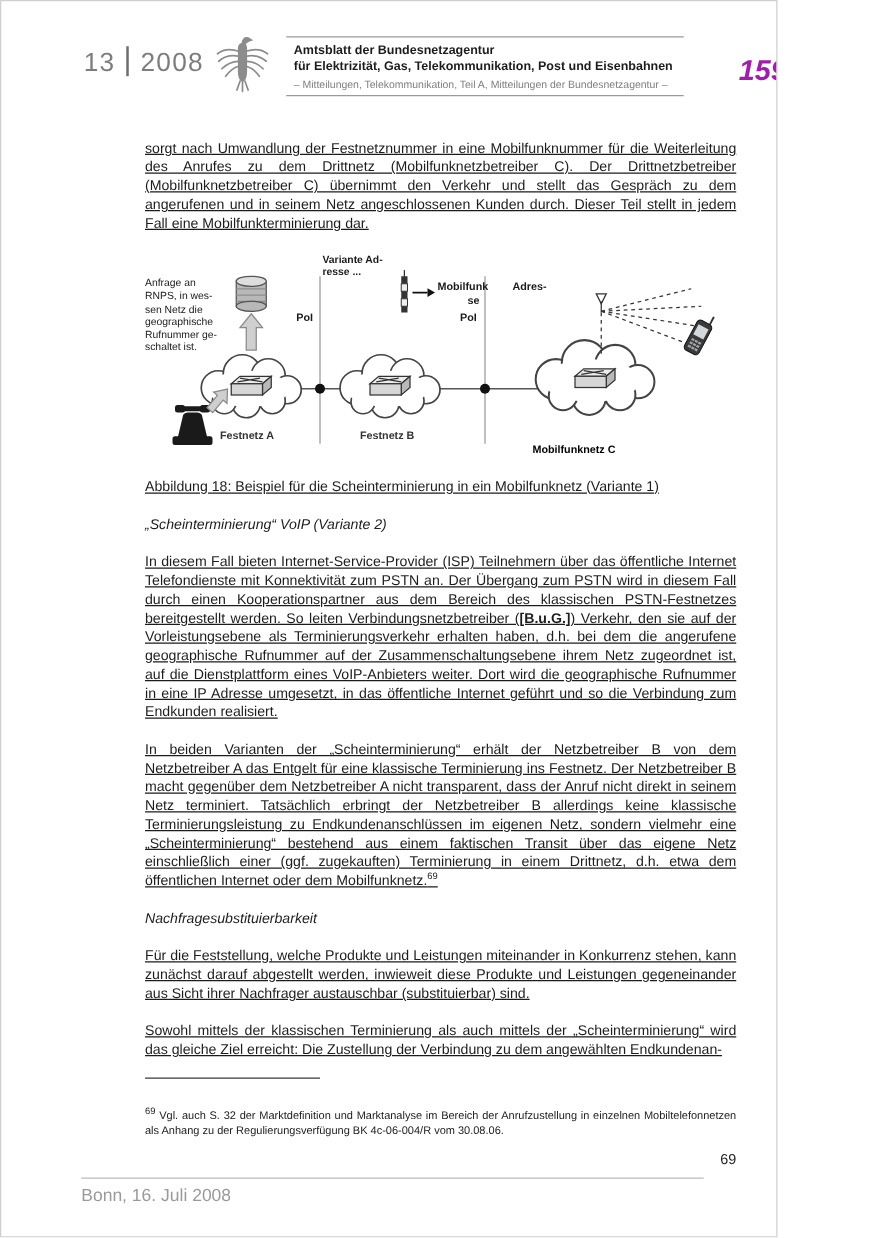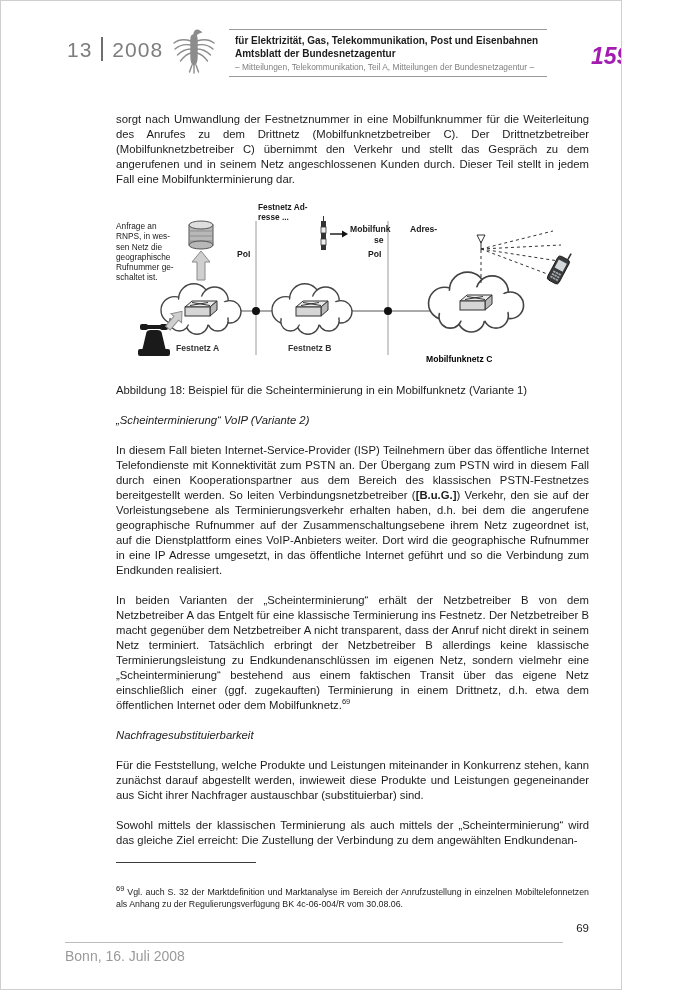--- a/index.html
+++ b/index.html
@@ -12,21 +12,21 @@
   .issue-bar { display:inline-block; width:2px; height:24px; background:#6e6e6e; margin:0 9px; vertical-align:-4px; }
   .eagle { position:absolute; left:170px; top:25px; }
   .masthead { position:absolute; left:228px; top:28px; width:318px;
               border-top:1px solid #9a9a9a; border-bottom:1px solid #9a9a9a; padding:5px 6px 4px; }
   .m-title { font-size:10px; font-weight:bold; line-height:12.5px; color:#1c1c1c; }
   .m-sub { font-size:8.4px; color:#7f7f7f; margin-top:2px; }
   .bignum { position:absolute; left:590px; top:42px; font-size:23px; font-weight:bold; font-style:italic; color:#a21caf; }
 
   
   .content { position:absolute; left:115px; top:111px; width:473px; }
-  .body-text { font-size:11.3px; line-height:15px; color:#1c1c1c; text-align:justify; margin-top:15px; }
+  .body-text { font-size:11.3px; line-height:15px; color:#1c1c1c; text-align:justify; margin-top:15px;text-decoration:underline; }
   .body-text:first-child { margin-top:0; }
   .caption { text-align:left; margin-top:18px; }
   .heading-italic { font-size:11.3px; line-height:15px; font-style:italic; color:#1c1c1c; margin-top:15px; }
   sup { font-size:7.5px; line-height:0; vertical-align:super; }
 
   
   .diagram { position:relative; width:473px; height:160px; margin-top:18px; }
   .diagram svg { position:absolute; left:0; top:0; }
   .dl { position:absolute; font-size:8.3px; line-height:10.3px; color:#1a1a1a; white-space:nowrap; }
   .dl.b { font-weight:bold; font-size:8.6px; }
@@ -68,22 +68,22 @@
           <path d="M26 15 C32 13 38 13 43 17"></path>
           <path d="M26 19 C31.5 18 37.5 19 42 23"></path>
           <path d="M26 23 C30.5 23 35.5 25 39.5 29"></path>
           <path d="M26 27 C30 28 33.5 31 36.5 35"></path>
           <path d="M21 39 L18.5 46 M23 40 L23 47 M25 39 L27.5 46"></path>
         </g>
       </svg>
     </div>
 
     <div class="masthead">
+      <div class="m-title">Amtsblatt der Bundesnetzagentur</div>
       <div class="m-title">für Elektrizität, Gas, Telekommunikation, Post und Eisenbahnen</div>
-      <div class="m-title">Amtsblatt der Bundesnetzagentur</div>
       <div class="m-sub">– Mitteilungen, Telekommunikation, Teil A, Mitteilungen der Bundesnetzagentur –</div>
     </div>
 
     <div class="bignum">1597</div>
   </header>
 
   <main class="content">
 
     <p class="body-text">sorgt nach Umwandlung der Festnetznummer in eine Mobilfunknummer für die Weiterleitung des Anrufes zu dem Drittnetz (Mobilfunknetzbetreiber C). Der Drittnetzbetreiber (Mobilfunknetzbetreiber C) übernimmt den Verkehr und stellt das Gespräch zu dem angerufenen und in seinem Netz angeschlossenen Kunden durch. Dieser Teil stellt in jedem Fall eine Mobilfunkterminierung dar.</p>
 
@@ -192,21 +192,21 @@
 
       <div class="dl lbl-anfrage">
         <div>Anfrage an</div>
         <div>RNPS, in wes-</div>
         <div>sen Netz die</div>
         <div>geographische</div>
         <div>Rufnummer ge-</div>
         <div>schaltet ist.</div>
       </div>
       <div class="dl lbl-fad">
-        <div>Festnetz Ad-</div>
+        <div>Variante Ad-</div>
         <div>resse ...</div>
       </div>
       <div class="dl b lbl-mobilfunk">Mobilfunk</div>
       <div class="dl b lbl-se">se</div>
       <div class="dl b lbl-adres">Adres-</div>
       <div class="dl b lbl-poi1">PoI</div>
       <div class="dl b lbl-poi2">PoI</div>
       <div class="dl b lbl-ca">Festnetz A</div>
       <div class="dl b lbl-cb">Festnetz B</div>
       <div class="dl b lbl-cc">Mobilfunknetz C</div>

